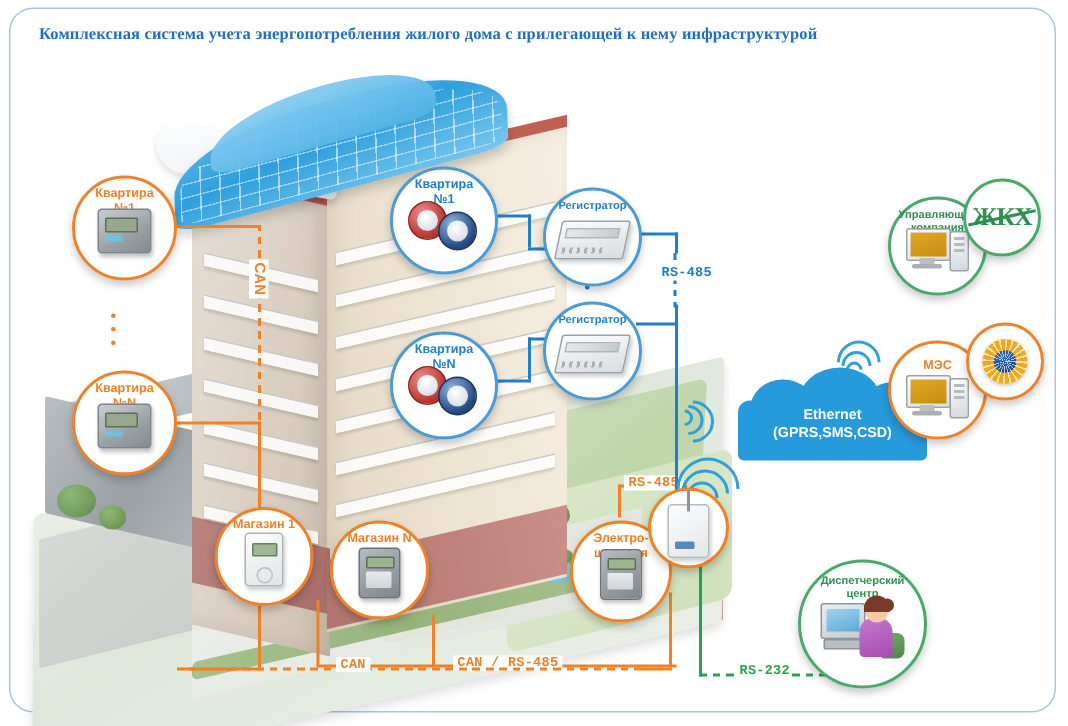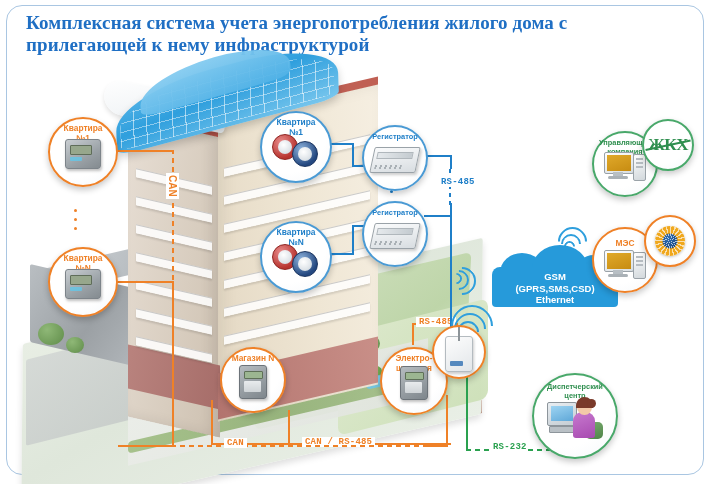--- a/index.html
+++ b/index.html
@@ -10,21 +10,21 @@
   
   #frame{
     position:absolute;left:6px;top:5px;width:698px;height:470px;
     border:1.6px solid #a9c6e2;border-radius:16px;box-sizing:border-box;
     background:#fff;
   }
 
   
   #title{
     position:absolute;left:26px;top:12px;width:650px;
-    color:#1f6fc4;font-weight:bold;font-size:19px;line-height:22px;
+    color:#1f6fc4;font-weight:bold;font-size:11px;line-height:22px;
     font-family:"Liberation Serif",serif;letter-spacing:.1px;
   }
 
   
   #scene{position:absolute;left:8px;top:55px;width:696px;height:418px;}
 
   
   .slab{position:absolute;}
   .slab-top{
     left:14px;top:236px;width:460px;height:176px;
@@ -520,23 +520,22 @@
       <span style="left:-3px;top:9px;width:16px;height:16px;"></span>
       <span style="left:-6px;top:2px;width:24px;height:24px;"></span>
     </div>
 
     <div class="cloud" style="left:484px;top:196px;width:126px;height:58px;">
       <div class="cloud-b1"></div>
       <div class="cloud-b2"></div>
       <div class="cloud-b3"></div>
       <div class="cloud-body"></div>
       <div class="cloud-text">
-        <div>GSM</div>
+        <div>Ethernet</div>
         <div>(GPRS,SMS,CSD)</div>
-        <div>Ethernet</div>
       </div>
     </div>
 
     <div class="node o" style="left:40px;top:62px;width:66px;height:66px;">
       <div class="node-cap">
         <div>Квартира</div>
         <div>№1</div>
       </div>
       <div class="meter-el"></div>
     </div>
@@ -574,20 +573,24 @@
     <div class="node b" style="left:354px;top:70px;width:62px;height:62px;">
       <div class="node-cap cap-wide" style="top:6px;">Регистратор</div>
       <div class="registr"></div>
     </div>
 
     <div class="node b" style="left:354px;top:146px;width:62px;height:62px;">
       <div class="node-cap cap-wide" style="top:6px;">Регистратор</div>
       <div class="registr"></div>
     </div>
 
+    <div class="node o" style="left:135px;top:283px;width:62px;height:62px;">
+      <div class="node-cap" style="top:5px;">Магазин 1</div>
+      <div class="meter-white"></div>
+    </div>
 
     <div class="node o" style="left:212px;top:292px;width:62px;height:62px;">
       <div class="node-cap" style="top:5px;text-align:center;">Магазин N</div>
       <div class="meter-dark"></div>
     </div>
 
     <div class="node o" style="left:372px;top:292px;width:64px;height:64px;">
       <div class="node-cap" style="top:5px;">
         <div>Электро-</div>
         <div>щитовая</div>

